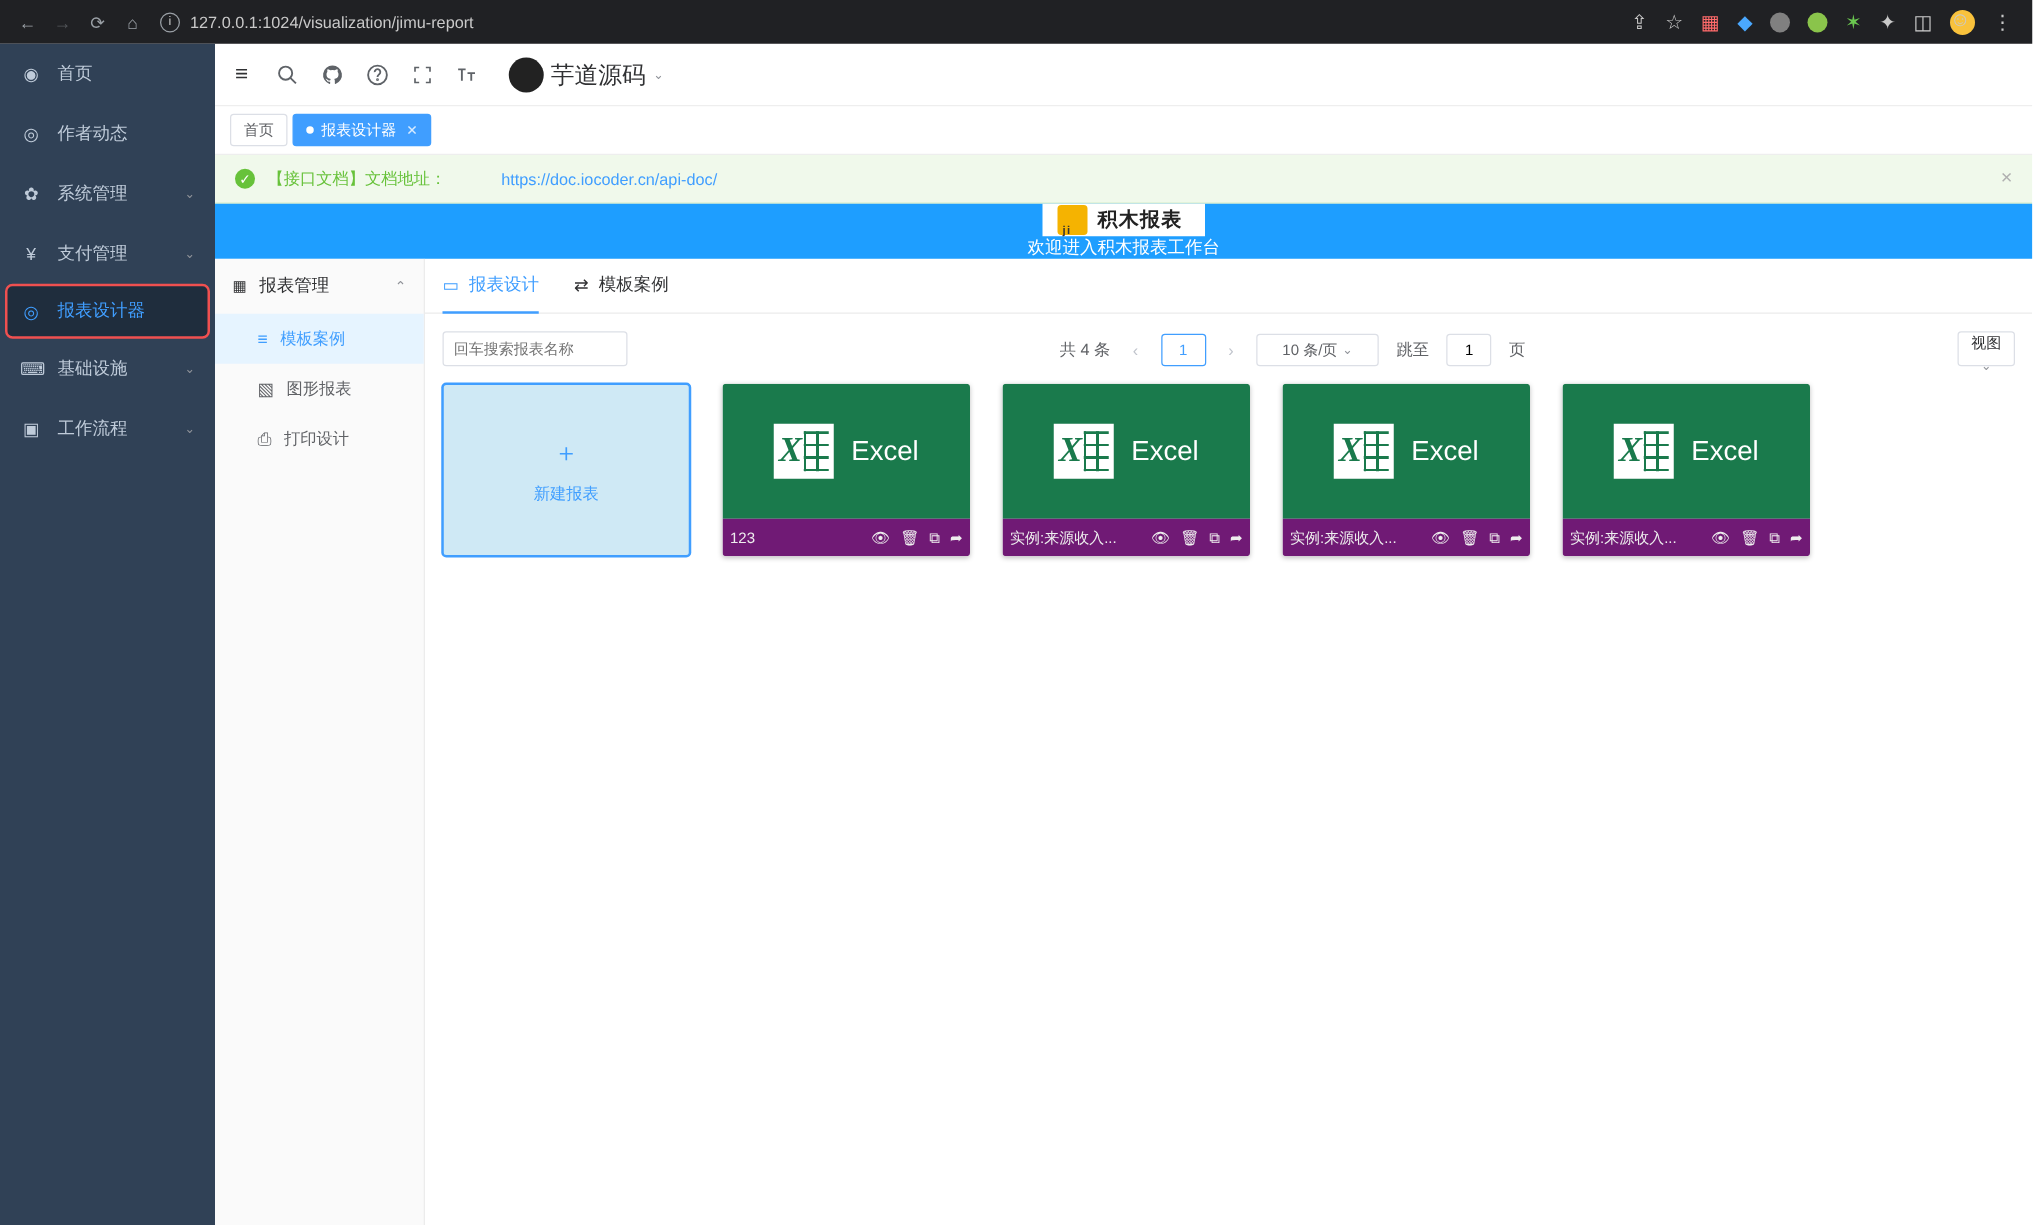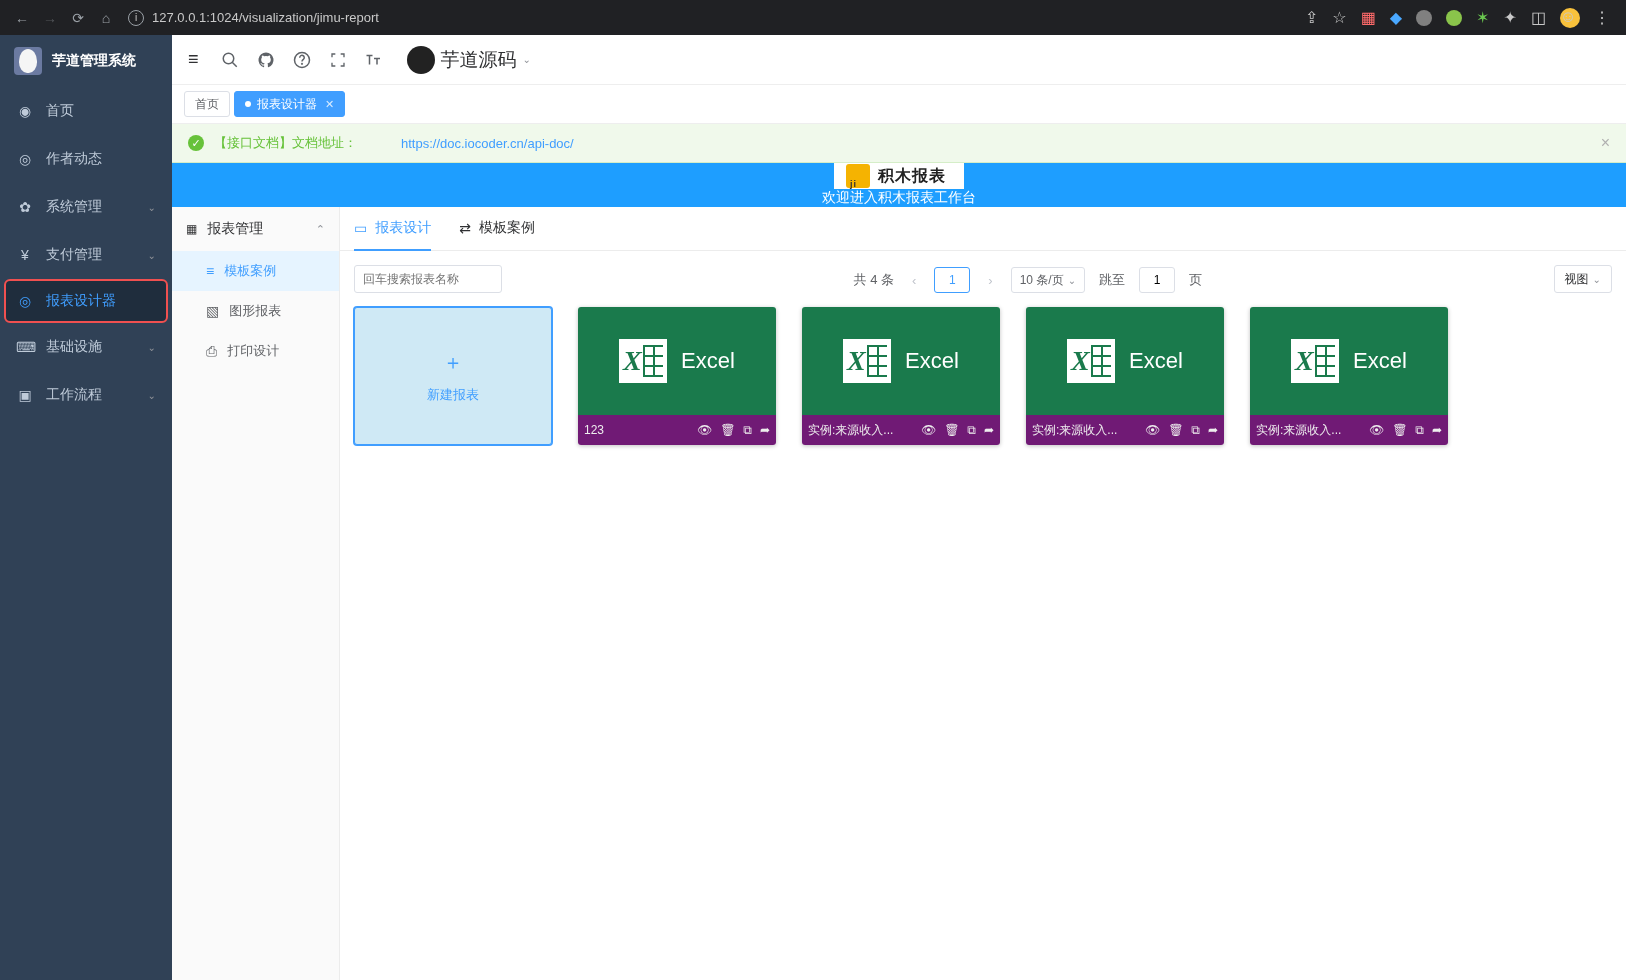--- a/index.html
+++ b/index.html
@@ -83,22 +83,22 @@
 .sub-tab { display: flex; align-items: center; height: 44px; gap: 8px; font-size: 14px; color: #303133; cursor: pointer; border-bottom: 2px solid transparent; }
 .sub-tab.active { color: #409eff; border-bottom-color: #409eff; }
 
 
 .toolbar-row { display: flex; align-items: flex-end; padding: 14px; gap: 8px; flex-wrap: wrap; }
 .search { width: 148px; height: 28px; border: 1px solid #dcdfe6; border-radius: 3px; padding: 0 8px; font-size: 12px; outline: none; }
 .page-area { margin-left: auto; display: flex; align-items: center; gap: 14px; font-size: 13px; color: #606266; }
 .page-arrow { cursor: pointer; color: #c0c4cc; padding: 0 4px; }
 .page-num, .page-jump { width: 36px; height: 26px; border: 1px solid #dcdfe6; border-radius: 3px; text-align: center; font-size: 12px; outline: none; }
 .page-num.active { border-color: #409eff; color: #409eff; }
-.page-select { height: 26px; border: 1px solid #dcdfe6; border-radius: 3px; padding: 0 8px; font-size: 12px; background: #fff; display: inline-flex; align-items: center; gap: 4px; cursor: pointer; }
-.view-btn { margin-left: auto; height: 28px; border: 1px solid #dcdfe6; border-radius: 3px; padding: 0 10px; font-size: 12px; background: #fff; display: inline-flex; align-items: center; gap: 4px; cursor: pointer; }
+.page-select { height: 26px; border: 1px solid #dcdfe6; border-radius: 3px; padding: 0 20px; font-size: 12px; background: #fff; display: inline-flex; align-items: center; gap: 4px; cursor: pointer; }
+.view-btn { margin-left: auto; height: 28px; border: 1px solid #dcdfe6; border-radius: 3px; padding: 0 10px; font-size: 12px; background: #fff; display: inline-flex; align-items: center; gap: 4px; cursor: pointer; flex-direction: column; }
 
 
 .cards { display: flex; flex-wrap: wrap; gap: 26px; padding: 0 14px; }
 .card { width: 198px; height: 138px; border-radius: 3px; overflow: hidden; box-shadow: 0 1px 4px rgba(0,0,0,.25); display: flex; flex-direction: column; cursor: pointer; }
 .card.new { background: #cfe9f5; border: 1px solid #409eff; box-shadow: 0 0 0 1px #409eff; align-items: center; justify-content: center; color: #409eff; }
 .card.new .plus { font-size: 20px; margin-bottom: 10px; }
 .card.new .new-label { font-size: 13px; }
 .card .cover { flex: 1; background: #1a7a4c; display: flex; align-items: center; justify-content: center; gap: 14px; color: #fff; }
 .card .cover .xbox { width: 48px; height: 44px; background: #fff; position: relative; display: flex; align-items: center; justify-content: center; }
 .card .cover .xbox::before { content: "X"; color: #1a7a4c; font-size: 28px; font-family: Georgia, serif; font-style: italic; font-weight: 700; position: absolute; left: 4px; }
@@ -134,24 +134,20 @@
     <span>✦</span>
     <span>◫</span>
     <span class="dot yellow" style="width:20px;height:20px;">☺</span>
     <span>⋮</span>
   </div>
 </div>
 
 <div class="app">
 
   <aside class="sidebar">
-    <div class="logo-row">
-      <div class="avatar"></div>
-      <span>芋道管理系统</span>
-    </div>
     <ul class="menu">
       <li>
         <span class="m-icon">◉</span>
         <span class="m-label">首页</span>
       </li>
       <li>
         <span class="m-icon">◎</span>
         <span class="m-label">作者动态</span>
       </li>
       <li>

